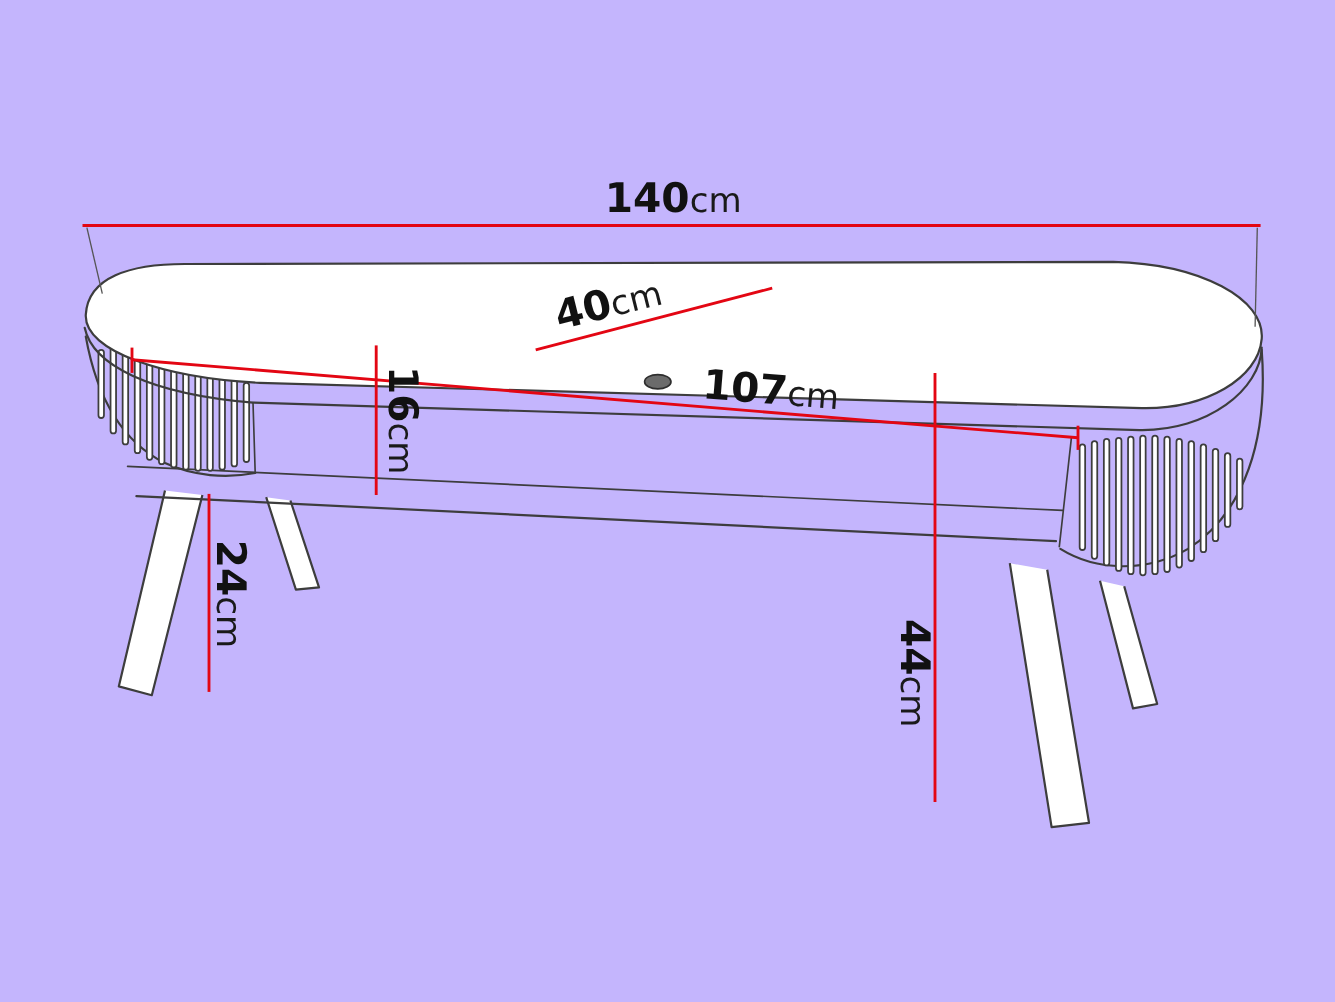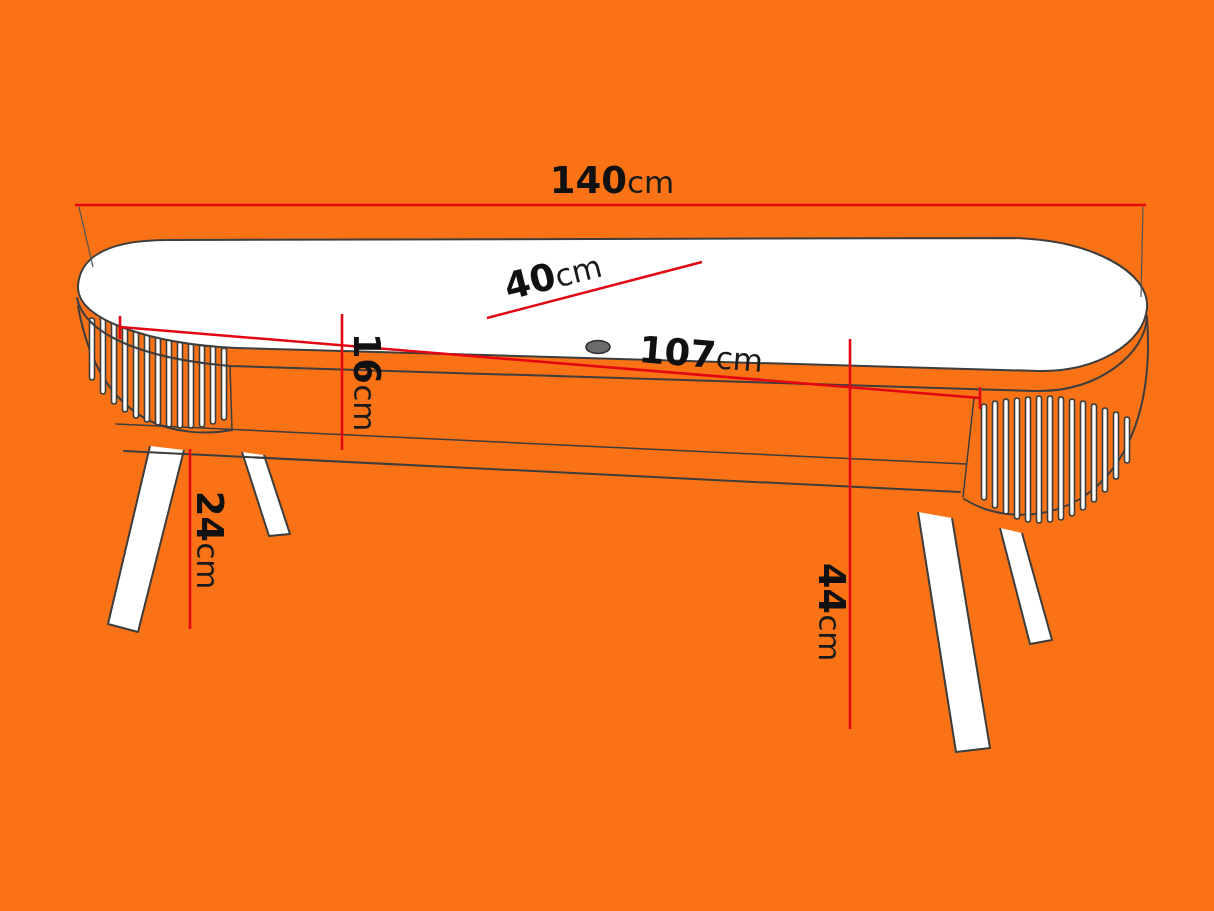--- a/index.html
+++ b/index.html
@@ -1,18 +1,18 @@
 <!DOCTYPE html>
 <html><head>
 <meta charset="utf-8">
 <style>
   html, body { margin: 0; padding: 0; background: #ffffff; }
   .stage {
     width: 1214px; height: 911px;
-    position: relative; background: #f97316; overflow: hidden;
+    position: relative; background: #c4b5fd; overflow: hidden;
     font-family: "DejaVu Sans", "Liberation Sans", sans-serif;
   }
   svg { display: block; }
   .dim-num  { font-family: "DejaVu Sans", "Liberation Sans", sans-serif; font-weight: 700; font-size: 37px; fill: #111111; }
   .dim-unit { font-family: "DejaVu Sans", "Liberation Sans", sans-serif; font-weight: 400; font-size: 31px; fill: #1a1a1a; }
   .outline { fill: none; stroke-width: 2; stroke-linecap: round; stroke-linejoin: round; }
   .filled  { fill: #ffffff; stroke-width: 2; stroke-linecap: round; stroke-linejoin: round; }
   .thin    { fill: none; stroke-width: 1.5; stroke-linecap: round; }
   .slat    { fill: #ffffff; stroke-width: 1.6; }
   .leg     { fill: #ffffff; stroke-width: 2; stroke-linejoin: round; }

